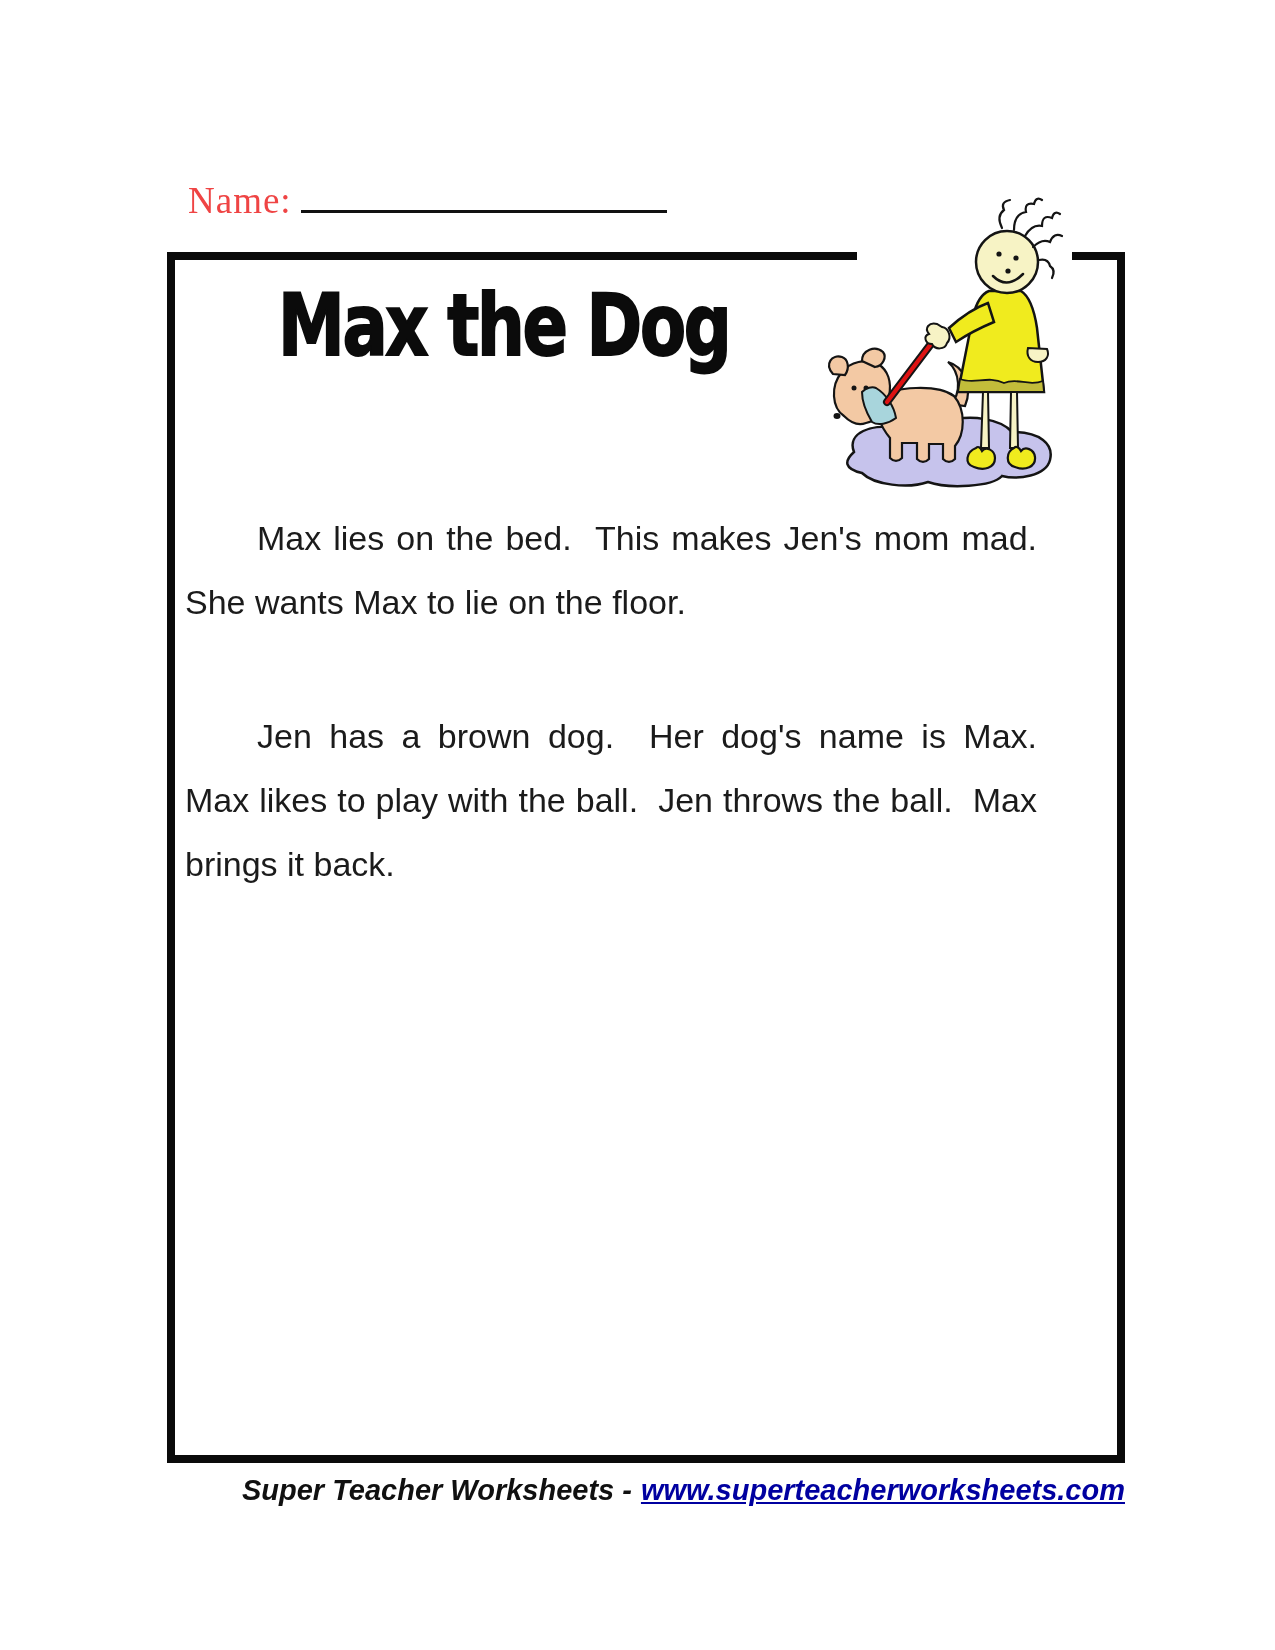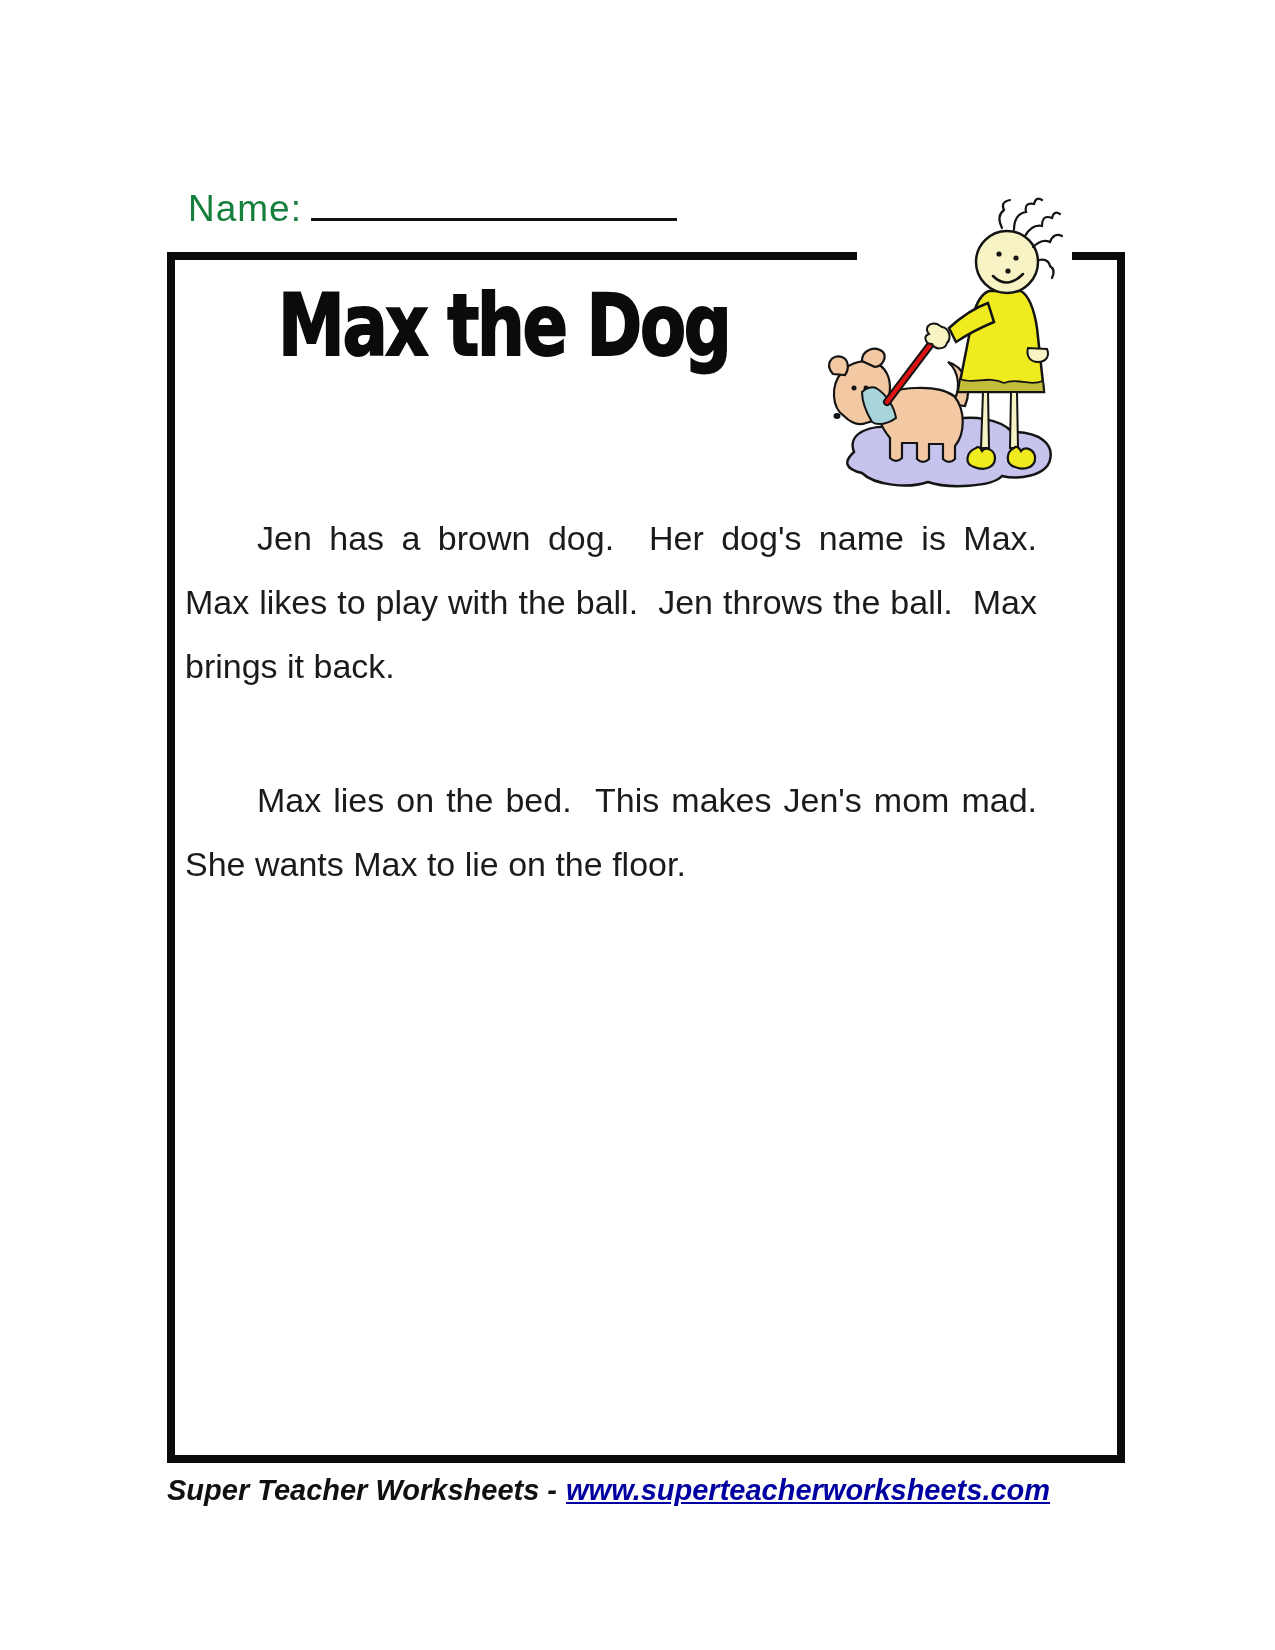--- a/index.html
+++ b/index.html
@@ -6,23 +6,24 @@
   .page{
     position:relative;
     width:1275px;height:1650px;
     background:#ffffff;
     font-family:"Liberation Sans", sans-serif;
     color:#161616;
     overflow:hidden;
   }
   
   .name-row{
-    position:absolute;left:188px;top:182px;
-    font-size:37px;letter-spacing:1px;color:#15803d;
+    position:absolute;left:188px;top:174px;
+    font-size:37px;letter-spacing:1px;color:#ef4444;
     white-space:nowrap;
+    font-family:Liberation Serif, serif;
   }
   .name-line{
     display:inline-block;width:366px;height:36px;
     border-bottom:3px solid #111;
     margin-left:9px;
   }
   
   .story-box{
     position:absolute;left:167px;top:252px;
     width:942px;height:1195px;
@@ -49,21 +50,21 @@
     white-space:pre-wrap;
   }
   
   .illustration{
     position:absolute;left:790px;top:170px;width:282px;height:322px;
   }
   .illustration svg{display:block;width:282px;height:322px;}
   
   .footer{
     position:absolute;left:167px;top:1474px;width:958px;
-    text-align:left;
+    text-align:right;
     font-size:29px;font-weight:bold;font-style:italic;
     color:#101010;white-space:nowrap;
   }
   .footer-link{
     margin-left:9px;
     color:var(--link_blue,#0000A0);
     text-decoration:underline;
     cursor:pointer;
   }
 </style>
@@ -131,21 +132,21 @@
           <path d="M235,66 Q242,54 252,56 Q252,44 262,48 Q264,40 270,44"></path>
           <path d="M243,77 Q252,68 260,72 Q264,62 272,66"></path>
           <path d="M249,90 Q258,88 260,96 Q266,100 262,108"></path>
         </g>
         <path d="M147,154 C139,152 134,158 139,164 C133,166 135,174 142,174 C145,180 155,180 157,173 C162,168 159,158 152,157 Z" style="fill:var(--skin_cream);stroke:var(--outline_black);stroke-width:2"></path>
       </g>
     </svg>
   </div>
 
   <div class="story">
+    <p>Max lies on the bed.  This makes Jen's mom mad.  She wants Max to lie on the floor.</p>
     <p>Jen has a brown dog.  Her dog's name is Max.  Max likes to play with the ball.  Jen throws the ball.  Max brings it back.</p>
-    <p>Max lies on the bed.  This makes Jen's mom mad.  She wants Max to lie on the floor.</p>
   </div>
 
   <div class="footer">
     <span>Super Teacher Worksheets -</span><a class="footer-link">www.superteacherworksheets.com</a>
   </div>
 
 </div>
 
 </body></html>

